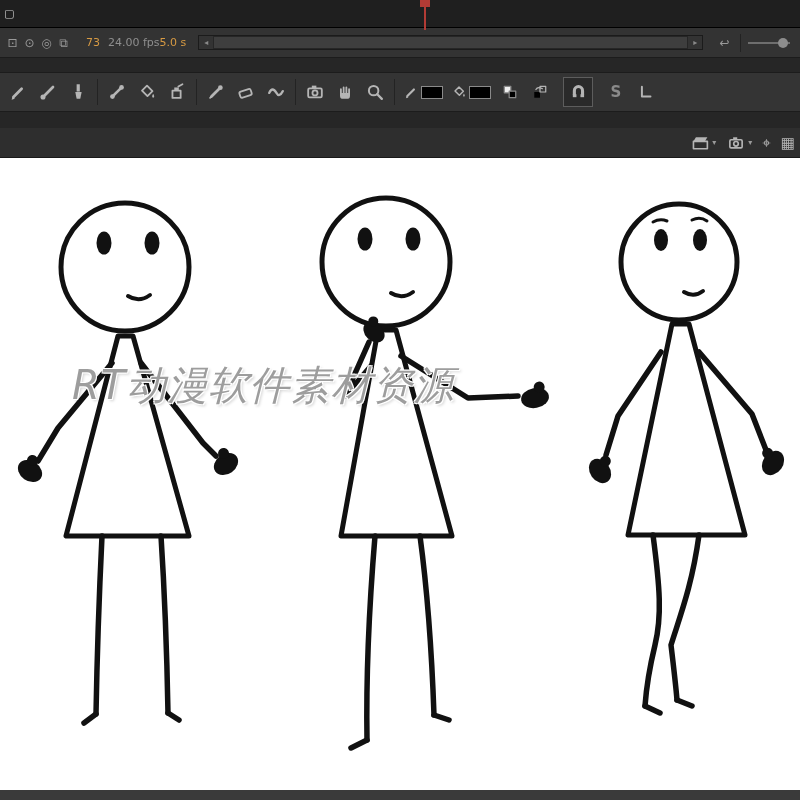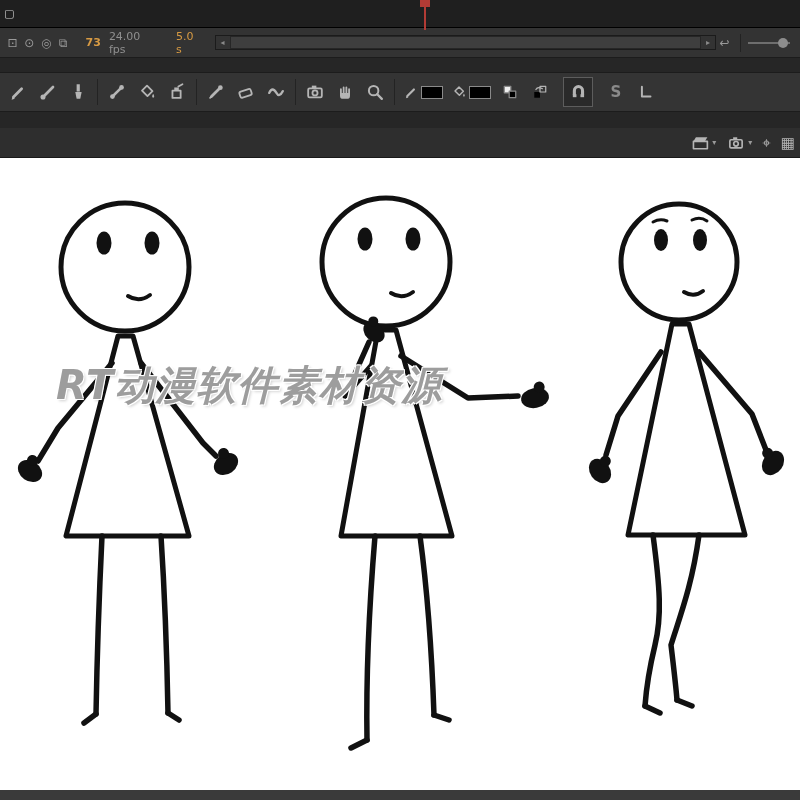--- a/index.html
+++ b/index.html
@@ -15,22 +15,22 @@
     background:#b23b35; z-index:5; }
   .playhead-marker { position:absolute; left:-4px; top:0; width:10px; height:7px;
     background:#b23b35; }
 
   
   .status { position:absolute; top:28px; left:0; width:800px; height:30px;
     background:#333; border-bottom:1px solid #1c1c1c; display:flex;
     align-items:center; padding:0 4px; }
   .ticon { color:#9a9a9a; font-size:12px; width:15px; text-align:center;
     margin:0 1px; line-height:30px; cursor:default; }
-  .frame-num { color:#d79a43; font-size:11px; font-weight:bold; margin:0 8px 0 14px; }
-  .fps { color:#8f8f8f; font-size:11px; margin-right:16px; }
+  .frame-num { color:#d79a43; font-size:11px; font-weight:normal; margin:0 8px 0 14px; }
+  .fps { color:#8f8f8f; font-size:11px; margin-right:0; }
   .etime { color:#d79a43; font-size:11px; }
   .scrollbar { position:relative; height:15px; width:505px; margin-left:12px;
     background:#262626; border:1px solid #1b1b1b; display:flex; align-items:stretch; }
   .sb-btn { width:14px; font-size:8px; line-height:13px; text-align:center;
     color:#8a8a8a; background:#333; }
   .sb-thumb { flex:1; margin:1px; background:#3e3e3e; }
   .status-right { margin-left:auto; display:flex; align-items:center; gap:7px;
     padding-right:6px; }
   .vsep { width:1px; height:18px; background:#222; }
   .zslider { position:relative; width:42px; height:2px; background:#6e6e6e; }
@@ -60,22 +60,22 @@
     background:#2e2e2e; border-bottom:1px solid #191919; display:flex;
     justify-content:flex-end; align-items:center; gap:4px; padding-right:2px; }
   .pr-item { display:flex; align-items:center; gap:2px; padding:2px 3px; }
   .chev { color:#9a9a9a; font-size:8px; }
   .pr-glyph { color:#b5b5b5; font-size:15px; }
 
   
   .canvas { position:absolute; top:158px; left:0; width:800px; height:632px;
     background:#fff; }
   .figures { position:absolute; inset:0; }
-  .watermark { position:absolute; left:56px; top:200px; font-size:40px;
-    font-weight:bold; font-style:italic; letter-spacing:1px; white-space:nowrap;
+  .watermark { position:absolute; left:72px; top:200px; font-size:40px;
+    font-weight:normal; font-style:italic; letter-spacing:1px; white-space:nowrap;
     color:rgba(135,135,135,0.82);
     text-shadow:-1px -1px 0 #fff, 1px -1px 0 #fff, -1px 1px 0 #fff, 1px 1px 0 #fff,
       2px 2px 3px rgba(0,0,0,0.18);
     pointer-events:none; }
 
   .bottombar { position:absolute; top:790px; left:0; width:800px; height:10px;
     background:#3a3a3a; }
 </style>
 </head>
 <body>

